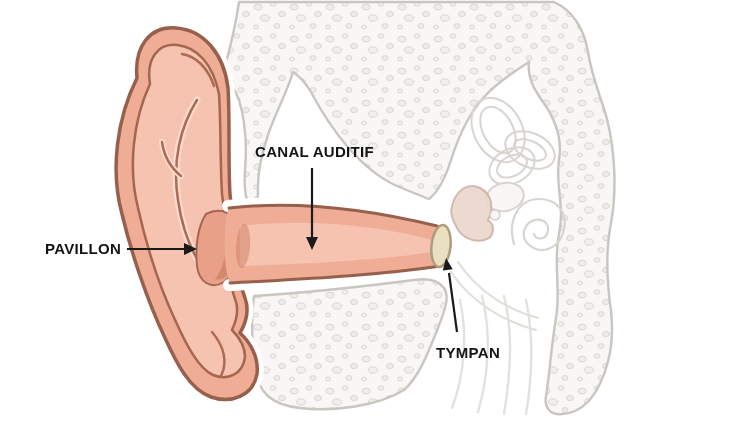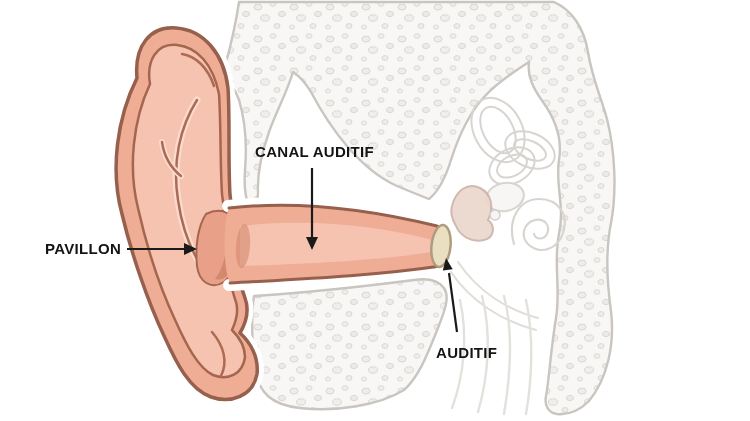--- a/index.html
+++ b/index.html
@@ -204,14 +204,14 @@
       </g>
       <g>
         <line x1="457" y1="332" x2="449" y2="273" stroke-width="2.2"></line>
         <polygon points="446,258 452.7,269.2 442.8,270.6" stroke="none"></polygon>
       </g>
     </g>
   </svg>
 
   <div class="label" id="label-canal">CANAL AUDITIF</div>
   <div class="label" id="label-pavillon">PAVILLON</div>
-  <div class="label" id="label-tympan">AUDITIF</div>
+  <div class="label" id="label-tympan">TYMPAN</div>
 </div>
 
 </body></html>

